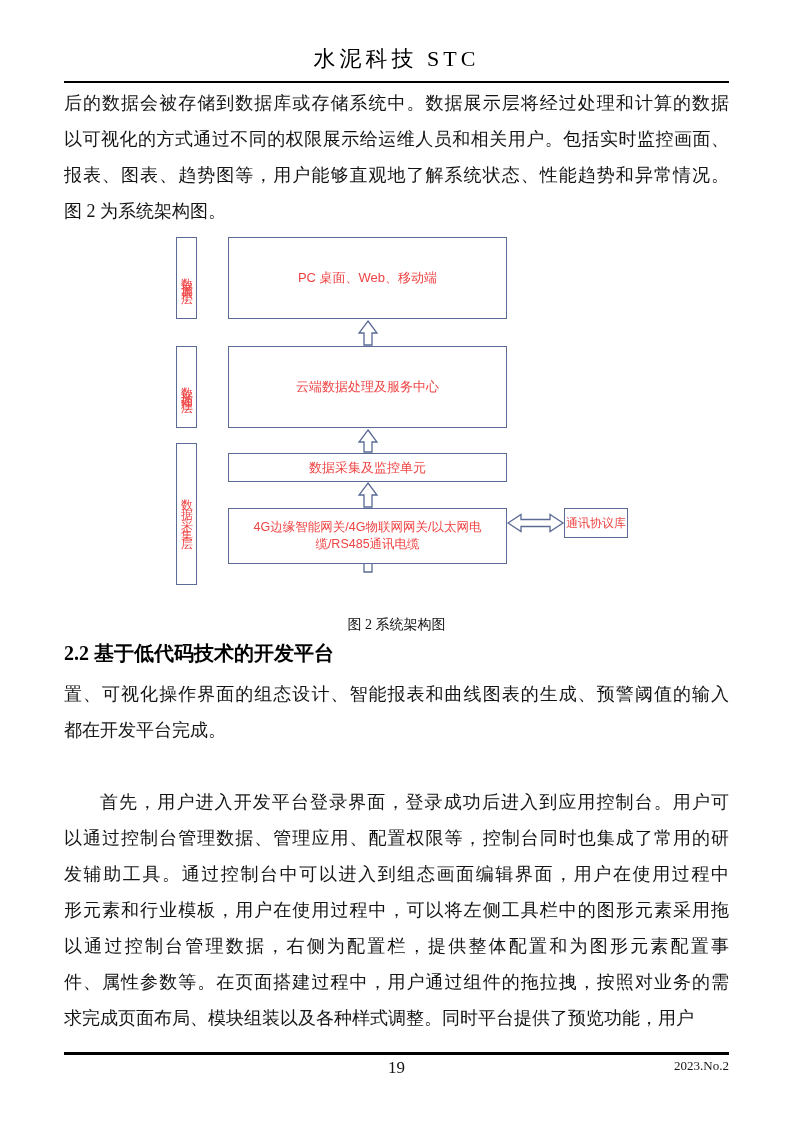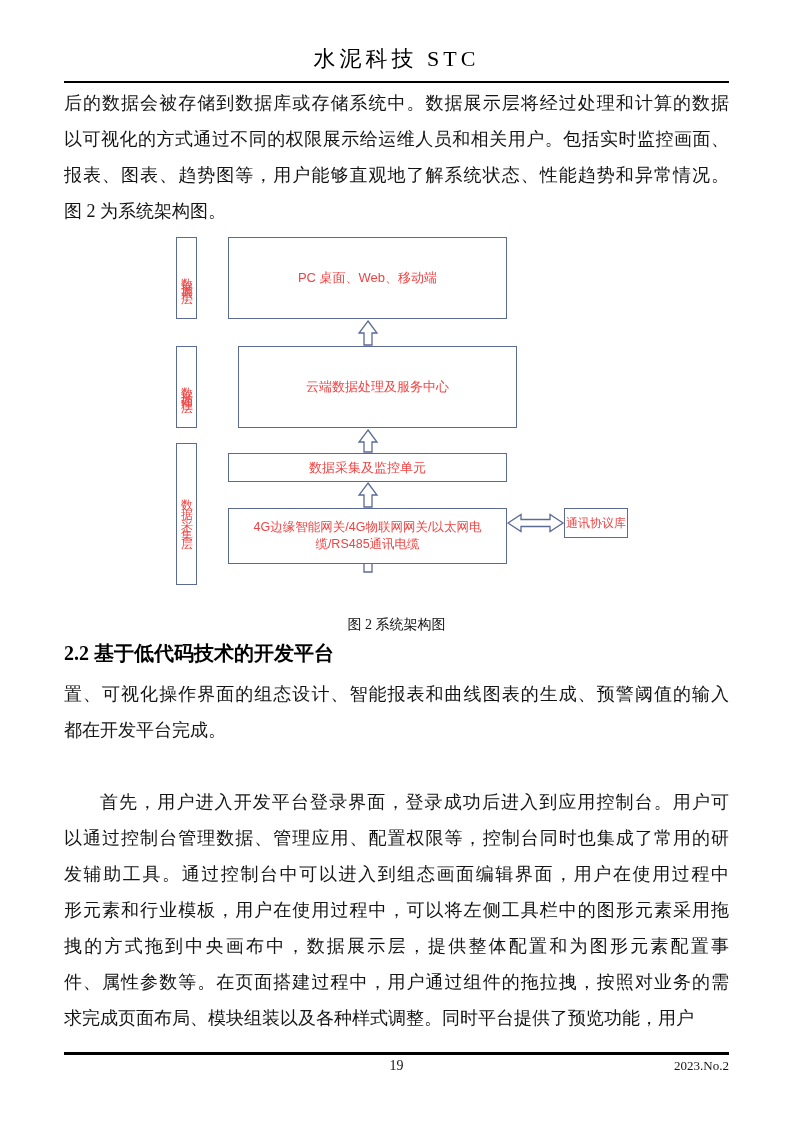--- a/index.html
+++ b/index.html
@@ -35,21 +35,21 @@
   
   .figure-layer { position:absolute; left:0; top:0; width:793px; height:1122px; }
   .arrows { position:absolute; left:0; top:0; }
   .dbox {
     position:absolute; border:1px solid #5b6b96; background:#fff;
     display:flex; align-items:center; justify-content:center;
     font-family:"Liberation Sans","DejaVu Sans",sans-serif;
     color:#ef4444; text-align:center; box-sizing:border-box;
   }
   .box-display   { left:228px; top:237px; width:279px; height:82px; font-size:13px; }
-  .box-cloud     { left:228px; top:346px; width:279px; height:82px; font-size:13px;margin-left:10px; }
+  .box-cloud     { left:228px; top:346px; width:279px; height:82px; font-size:13px; }
   .box-daq       { left:228px; top:453px; width:279px; height:29px; font-size:13px; }
   .box-gateway   { left:228px; top:508px; width:279px; height:56px; font-size:12.5px; line-height:17px; padding:0 2px; }
   .box-plc       { left:228px; top:573px; width:279px; height:23px; font-size:13px; }
   .box-protocol  { left:564px; top:508px; width:64px;  height:30px; font-size:12px; }
   .vlabel {
     writing-mode:vertical-rl; text-orientation:upright; font-size:12px;
   }
   .vl1 { left:176px; top:237px; width:21px; height:82px;  letter-spacing:4px; }
   .vl2 { left:176px; top:346px; width:21px; height:82px;  letter-spacing:4px; }
   .vl3 { left:176px; top:443px; width:21px; height:142px; letter-spacing:10px; }
@@ -60,21 +60,21 @@
   }
   .heading {
     position:absolute; top:640px; left:64px; font-size:20px; line-height:26px;
     font-weight:bold; color:#000;
   }
 
   
   .footer-rule { position:absolute; top:1052px; left:64px; width:665px; height:3px; background:#000; }
   .footer-page {
     position:absolute; top:1058px; left:0; width:100%; text-align:center;
-    font-size:14px; font-family:"Liberation Serif",serif;
+    font-size:17px; font-family:"Liberation Serif",serif;
   }
   .footer-issue {
     position:absolute; top:1058px; left:64px; width:665px; text-align:right;
     font-size:13px; font-family:"Liberation Serif",serif;
   }
 </style>
 </head>
 <body>
 
 <div class="page">
@@ -116,21 +116,21 @@
   <div class="para p2">
     <div class="tline">置、可视化操作界面的组态设计、智能报表和曲线图表的生成、预警阈值的输入</div>
     <div class="tline last">都在开发平台完成。</div>
   </div>
 
   <div class="para p3">
     <div class="tline indent">首先，用户进入开发平台登录界面，登录成功后进入到应用控制台。用户可</div>
     <div class="tline">以通过控制台管理数据、管理应用、配置权限等，控制台同时也集成了常用的研</div>
     <div class="tline">发辅助工具。通过控制台中可以进入到组态画面编辑界面，用户在使用过程中</div>
     <div class="tline">形元素和行业模板，用户在使用过程中，可以将左侧工具栏中的图形元素采用拖</div>
-    <div class="tline">拽的方式拖到中央画布中，数据展示层，提供整体配置和为图形元素配置事</div>
+    <div class="tline">以通过控制台管理数据，右侧为配置栏，提供整体配置和为图形元素配置事</div>
     <div class="tline">件、属性参数等。在页面搭建过程中，用户通过组件的拖拉拽，按照对业务的需</div>
     <div class="tline last">求完成页面布局、模块组装以及各种样式调整。同时平台提供了预览功能，用户</div>
   </div>
 
   <div class="footer-rule"></div>
   <div class="footer-page">19</div>
   <div class="footer-issue">2023.No.2</div>
 
 </div>
 

